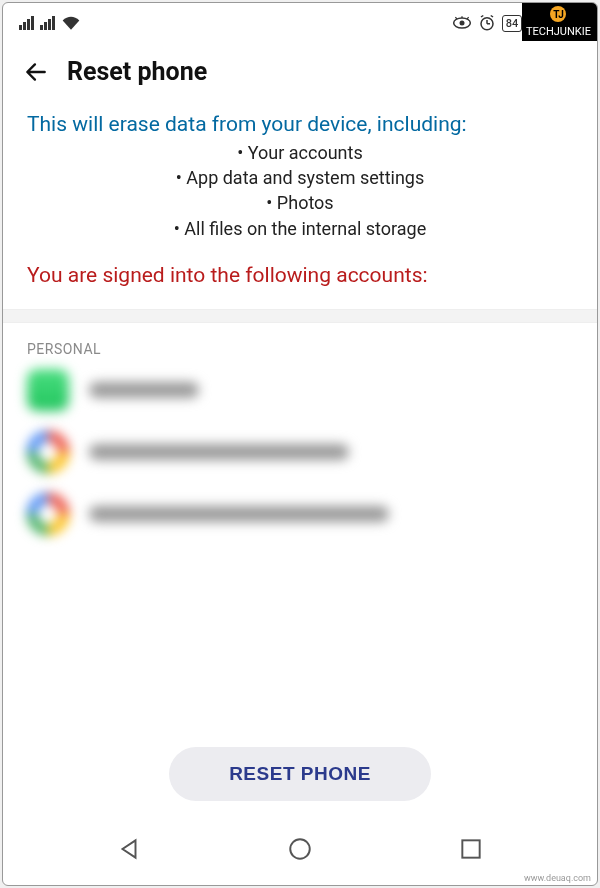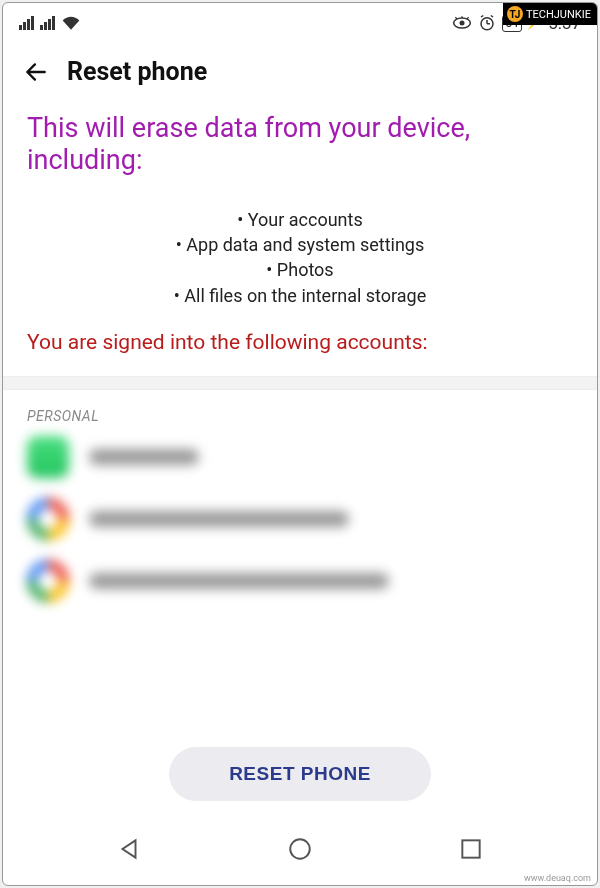--- a/index.html
+++ b/index.html
@@ -26,20 +26,21 @@
     position: absolute;
     top: 0; right: 0;
     background: #000;
     color: #fff;
     font-size: 11px;
     padding: 3px 6px 3px 4px;
     display: flex;
     align-items: center;
     gap: 3px;
     z-index: 50;
+    flex-direction: column;
   }
   .watermark-tj .tj-circle {
     width: 16px; height: 16px;
     border-radius: 50%;
     background: #f5a623;
     color: #000;
     font-size: 10px;
     font-weight: bold;
     display: flex;
     align-items: center;
@@ -87,31 +88,30 @@
   }
   .header-bar {
     display: flex;
     align-items: center;
     gap: 18px;
     padding: 14px 20px 20px 20px;
   }
   .back-arrow { width: 26px; height: 26px; cursor: pointer; }
   .page-title { font-size: 25px; font-weight: 700; color: #111; }
   .content { padding: 6px 24px 0 24px; flex: 0 0 auto; }
-  .intro { font-size: 27px; color: #a21caf; margin-bottom: 31px; }
+  .intro { font-size: 21px; color: #0369a1; margin-bottom: 4px; }
   .bullets { font-size: 18px; color: #222; line-height: 1.4; margin-bottom: 22px; text-align: center; }
   .bullets div::before { content: "• "; }
   .subhead { font-size: 21px; color: #b91c1c; margin-bottom: 12px; }
   .divider-gap { height: 14px; background: #f3f3f3; border-top:1px solid #eee; border-bottom:1px solid #eee; margin-top: 10px; }
   .section-label {
     padding: 18px 24px 8px 24px;
     font-size: 14px;
     color: #8a8a8a;
     letter-spacing: 0.5px;
-    font-style: italic;
   }
   .accounts { padding: 4px 24px 0 24px; display:flex; flex-direction:column; gap:20px; }
   .account-row { display:flex; align-items:center; gap:20px; filter: blur(6px); }
   .acct-icon { width: 42px; height:42px; border-radius:10px; flex:0 0 auto; }
   .acct-icon.wa { background: linear-gradient(#4ade80,#22c55e); }
   .acct-icon.google { border-radius:50%; background: conic-gradient(#ea4335 0 90deg,#fbbc05 90deg 180deg,#34a853 180deg 270deg,#4285f4 270deg 360deg); position:relative;}
   .acct-icon.google::after{content:"";position:absolute;inset:10px;border-radius:50%;background:#fff;}
   .acct-text { height: 16px; border-radius:8px; background:#999; flex:0 0 auto; }
   .reset-btn-wrap { margin-top: auto; padding: 10px 0 18px 0; display:flex; justify-content:center; }
   .reset-btn {

